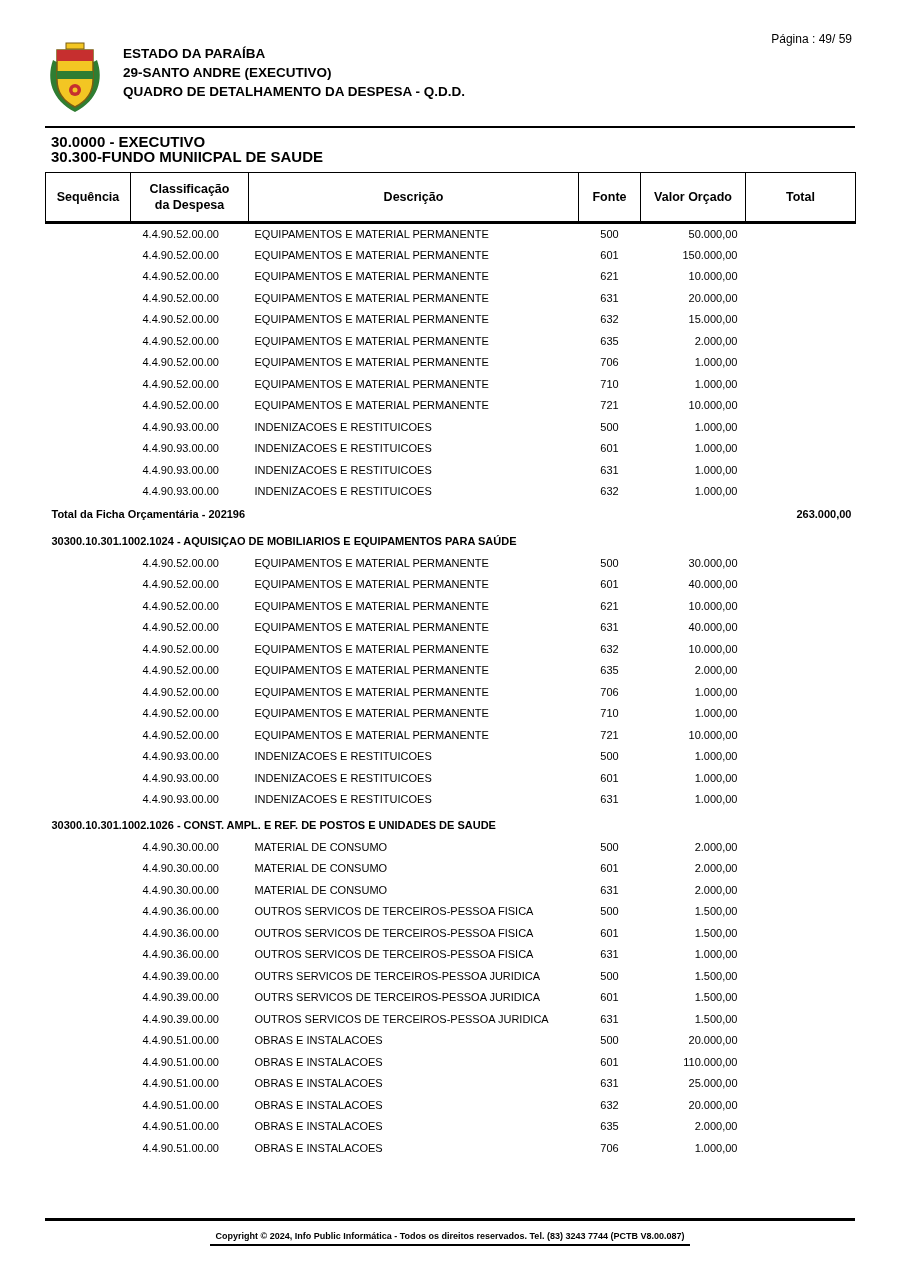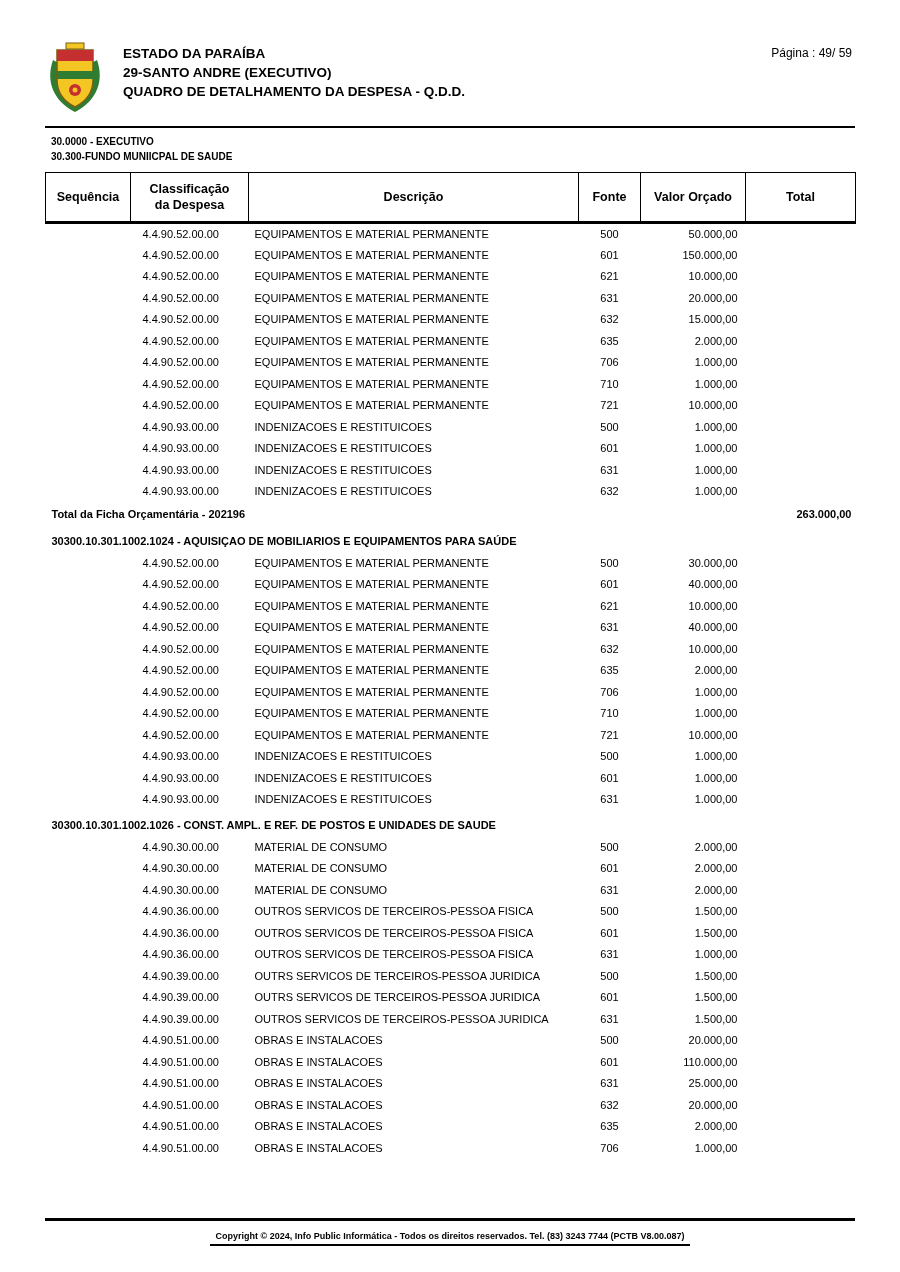--- a/index.html
+++ b/index.html
@@ -18,28 +18,28 @@
   
   .header {
     display: flex;
     align-items: flex-start;
     padding: 42px 45px 10px 45px;
     position: relative;
   }
   .logo { width: 60px; height: 72px; margin-right: 18px; flex: 0 0 auto; }
   .title-block { display: flex; flex-direction: column; padding-top: 2px; }
   .title-line { font-weight: bold; font-size: 13.5px; line-height: 19px; }
-  .page-number { position: absolute; right: 48px; top: 46px; font-size: 12px; }
+  .page-number { position: absolute; right: 48px; top: 32px; font-size: 12px; }
   
   .org-block {
     margin: 2px 45px 0 45px;
     border-top: 2px solid #000;
     padding: 6px 6px 8px 6px;
   }
-  .org-line { font-weight: bold; font-size: 10px; line-height: 15px; }
+  .org-line { font-weight: bold; font-size: 15px; line-height: 15px; }
   
   table.qdd {
     width: 810px;
     margin: 0 45px;
     border-collapse: collapse;
     table-layout: fixed;
   }
   thead th {
     border: 1px solid #000;
     border-bottom: 3px solid #000;

